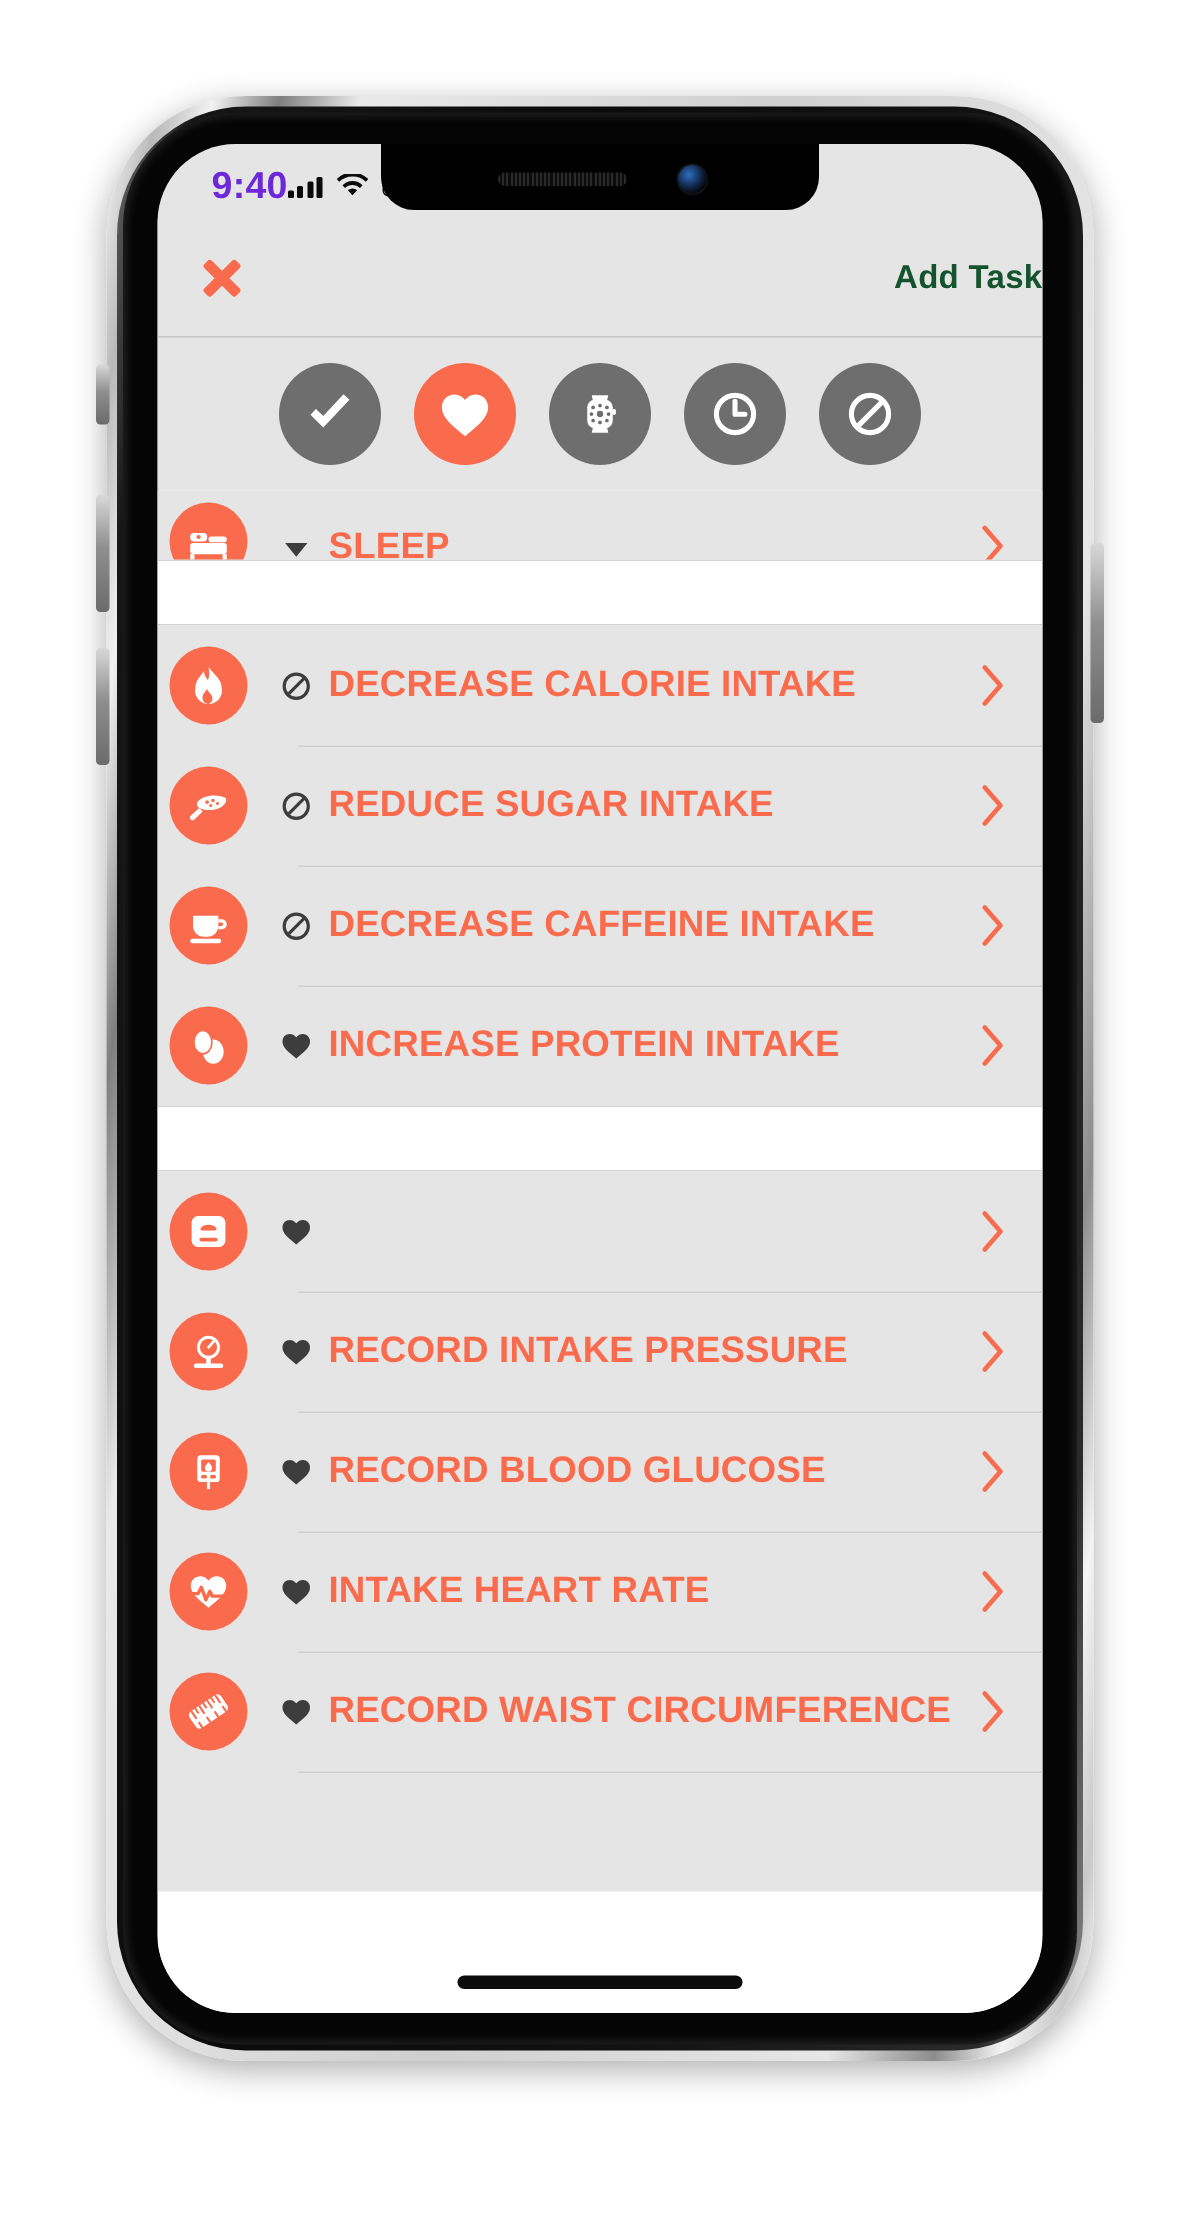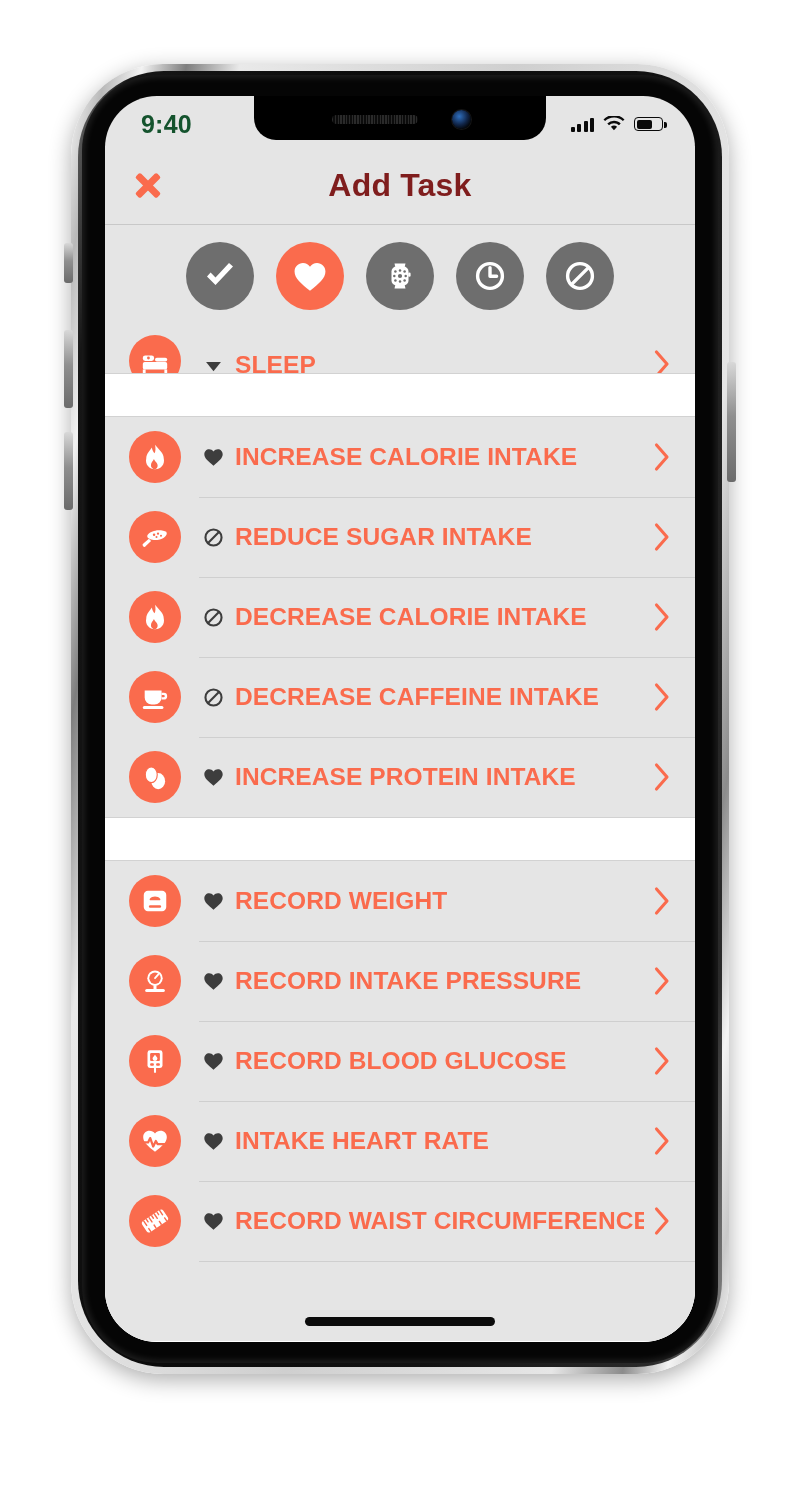--- a/index.html
+++ b/index.html
@@ -47,22 +47,22 @@
   }
   .notch .camera{
     position:absolute; left:198px; top:14px; width:19px; height:19px; border-radius:50%;
     background:radial-gradient(circle at 38% 34%, #2f6fbe 0%, #11264a 48%, #050a12 72%, #000 100%);
     box-shadow:0 0 0 1px #151515;
   }
 
   
   .statusbar{
     position:absolute; left:0; top:0; width:100%; height:50px; z-index:20;
-    display:flex; align-items:center; justify-content:space-between;
-    padding:6px 30px 0 30px; color:#14532d;
+    display:flex; align-items:center; justify-content:flex-start;
+    padding:6px 30px 0 30px; color:#6d28d9;
   }
   .status-time{ font-size:25px; font-weight:700; letter-spacing:.2px; padding-left:6px; }
   .status-right{ display:flex; align-items:center; gap:9px; padding-right:2px; }
   .sig{ display:flex; align-items:flex-end; gap:2.5px; height:15px; }
   .sig i{ display:block; width:4px; background:#0a0a0a; border-radius:1px; }
   .sig i:nth-child(1){height:5px;} .sig i:nth-child(2){height:8px;}
   .sig i:nth-child(3){height:11px;} .sig i:nth-child(4){height:14px;}
   .batt{ position:relative; width:29px; height:14px; border:1.6px solid #0a0a0a; border-radius:4px; }
   .batt::after{ content:""; position:absolute; right:-4.5px; top:4px; width:2.6px; height:6px;
                 background:#0a0a0a; border-radius:0 2px 2px 0; }
@@ -73,21 +73,21 @@
     position:absolute; left:0; top:50px; width:100%; height:79px; z-index:15;
     background:#e5e5e5; border-bottom:1.4px solid #c8c8c8;
     display:flex; align-items:center;
   }
   .nav-close{ position:absolute; left:26px; top:50%; transform:translateY(-50%);
               width:34px; height:34px; cursor:pointer; }
   .nav-close i{ position:absolute; left:2px; top:14px; width:30px; height:7px;
                 background:#fa6b4d; border-radius:2px; }
   .nav-close i:first-child{ transform:rotate(45deg); }
   .nav-close i:last-child{ transform:rotate(-45deg); }
-  .nav-title{ width:100%; text-align:center; color:#7f1d1d; font-size:32px; font-weight:700;
+  .nav-title{ width:100%; text-align:right; color:#14532d; font-size:22px; font-weight:700;
               letter-spacing:.2px; }
 
   
   .filterbar{
     position:absolute; left:0; top:129px; width:100%; height:102px; z-index:14;
     background:#e5e5e5; display:flex; align-items:center; justify-content:center; gap:22px;
   }
   .fchip{
     width:68px; height:68px; border-radius:50%; background:#6e6e6e; cursor:pointer;
     display:flex; align-items:center; justify-content:center; flex:0 0 auto;
@@ -98,21 +98,21 @@
   
   .list{
     position:absolute; left:0; top:231px; width:100%; bottom:0; z-index:10;
     background:#ffffff; overflow:hidden;
   }
   .group{ background:#e5e5e5; }
   .gap{ height:44px; background:#ffffff;
         border-top:1.4px solid #d2d2d2; border-bottom:1.4px solid #d2d2d2; }
 
   .row{ position:relative; display:flex; align-items:center; height:80px;
-        padding:0 24px 0 24px; cursor:pointer; }
+        padding:0 24px 0 8px; cursor:pointer; }
   .row + .row::before{ content:""; position:absolute; left:94px; right:0; top:0;
                        height:1.2px; background:#cfcfcf; }
   .row .ic{ width:52px; height:52px; border-radius:50%; background:#fa6b4d;
             flex:0 0 auto; display:flex; align-items:center; justify-content:center; }
   .row .ic svg{ display:block; }
   .row .mid{ flex:1 1 auto; display:flex; align-items:center; gap:11px;
              margin-left:22px; min-width:0; }
   .badge{ flex:0 0 auto; width:21px; height:21px; display:flex;
           align-items:center; justify-content:center; }
   .badge svg{ display:block; }
@@ -264,24 +264,25 @@
           <div class="row">
             <div class="ic">
               <svg width="28" height="28" viewBox="0 0 32 32">
                 <path d="M16 2c4.6 6 10 9.2 10 15.6A10 10 0 0 1 16 30 10 10 0 0 1 6 17.6C6 12.2 10 9 12.4 5.2c.4 3 1.6 5 3.2 6.6C16.8 9.4 16.8 5.6 16 2Z" fill="#fff"></path>
                 <path d="M16 30a4.6 4.6 0 0 1-4.6-5c0-2.8 2.4-4 3.4-6.6.6 1.8 1.8 2.6 2.8 4 .8 1.2 1.4 2 1.4 3.4A4.2 4.2 0 0 1 16 30Z" fill="#fa6b4d"></path>
               </svg>
             </div>
             <div class="mid">
               <span class="badge">
                 <svg width="21" height="21" viewBox="0 0 24 24">
-                  <path d="M12 21.3C5.8 16.2 1.5 12.9 1.5 8.4 1.5 5.1 4 2.7 7 2.7c1.9 0 3.7.9 5 2.5 1.3-1.6 3.1-2.5 5-2.5 3 0 5.5 2.4 5.5 5.7 0 4.5-4.3 7.8-10.5 12.9Z" fill="#3d3d3d"></path>
-                </svg>
-              </span>
-              <span class="label">INCREASE CALORIE INTAKE</span>
+                  <circle cx="12" cy="12" r="9.2" fill="none" stroke="#3d3d3d" stroke-width="2.4"></circle>
+                  <line x1="5.8" y1="18.2" x2="18.2" y2="5.8" stroke="#3d3d3d" stroke-width="2.4" stroke-linecap="round"></line>
+                </svg>
+              </span>
+              <span class="label">DECREASE CALORIE INTAKE</span>
             </div>
             <div class="chev">
               <svg width="17" height="30" viewBox="0 0 17 30">
                 <path d="M2.5 3 L13 15 L2.5 27" fill="none" stroke="#fa6b4d" stroke-width="3.1" stroke-linecap="round" stroke-linejoin="round"></path>
               </svg>
             </div>
           </div>
           <div class="row">
             <div class="ic">
               <svg width="30" height="30" viewBox="0 0 32 32">
@@ -305,42 +306,20 @@
               <span class="label">REDUCE SUGAR INTAKE</span>
             </div>
             <div class="chev">
               <svg width="17" height="30" viewBox="0 0 17 30">
                 <path d="M2.5 3 L13 15 L2.5 27" fill="none" stroke="#fa6b4d" stroke-width="3.1" stroke-linecap="round" stroke-linejoin="round"></path>
               </svg>
             </div>
           </div>
           <div class="row">
             <div class="ic">
-              <svg width="28" height="28" viewBox="0 0 32 32">
-                <path d="M16 2c4.6 6 10 9.2 10 15.6A10 10 0 0 1 16 30 10 10 0 0 1 6 17.6C6 12.2 10 9 12.4 5.2c.4 3 1.6 5 3.2 6.6C16.8 9.4 16.8 5.6 16 2Z" fill="#fff"></path>
-                <path d="M16 30a4.6 4.6 0 0 1-4.6-5c0-2.8 2.4-4 3.4-6.6.6 1.8 1.8 2.6 2.8 4 .8 1.2 1.4 2 1.4 3.4A4.2 4.2 0 0 1 16 30Z" fill="#fa6b4d"></path>
-              </svg>
-            </div>
-            <div class="mid">
-              <span class="badge">
-                <svg width="21" height="21" viewBox="0 0 24 24">
-                  <circle cx="12" cy="12" r="9.2" fill="none" stroke="#3d3d3d" stroke-width="2.4"></circle>
-                  <line x1="5.8" y1="18.2" x2="18.2" y2="5.8" stroke="#3d3d3d" stroke-width="2.4" stroke-linecap="round"></line>
-                </svg>
-              </span>
-              <span class="label">DECREASE CALORIE INTAKE</span>
-            </div>
-            <div class="chev">
-              <svg width="17" height="30" viewBox="0 0 17 30">
-                <path d="M2.5 3 L13 15 L2.5 27" fill="none" stroke="#fa6b4d" stroke-width="3.1" stroke-linecap="round" stroke-linejoin="round"></path>
-              </svg>
-            </div>
-          </div>
-          <div class="row">
-            <div class="ic">
               <svg width="30" height="30" viewBox="0 0 32 32">
                 <path d="M5 9h18v7.5A7.5 7.5 0 0 1 15.5 24h-3A7.5 7.5 0 0 1 5 16.5Z" fill="#fff"></path>
                 <path d="M23 11.5h2.4a3.6 3.6 0 0 1 0 7.2H23v-2.4h2.2a1.2 1.2 0 0 0 0-2.4H23Z" fill="#fff"></path>
                 <rect x="3" y="25.5" width="22" height="3.2" rx="1.6" fill="#fff"></rect>
               </svg>
             </div>
             <div class="mid">
               <span class="badge">
                 <svg width="21" height="21" viewBox="0 0 24 24">
                   <circle cx="12" cy="12" r="9.2" fill="none" stroke="#3d3d3d" stroke-width="2.4"></circle>
@@ -388,21 +367,20 @@
                 <path d="M10.5 13.5c2.4-3 8.6-3 11 0 .6.8 0 1.8-1 1.8H11.5c-1 0-1.6-1-1-1.8Z" fill="#fa6b4d"></path>
                 <rect x="9.5" y="20.5" width="13" height="2.6" rx="1.3" fill="#fa6b4d"></rect>
               </svg>
             </div>
             <div class="mid">
               <span class="badge">
                 <svg width="21" height="21" viewBox="0 0 24 24">
                   <path d="M12 21.3C5.8 16.2 1.5 12.9 1.5 8.4 1.5 5.1 4 2.7 7 2.7c1.9 0 3.7.9 5 2.5 1.3-1.6 3.1-2.5 5-2.5 3 0 5.5 2.4 5.5 5.7 0 4.5-4.3 7.8-10.5 12.9Z" fill="#3d3d3d"></path>
                 </svg>
               </span>
-              <span class="label">RECORD WEIGHT</span>
             </div>
             <div class="chev">
               <svg width="17" height="30" viewBox="0 0 17 30">
                 <path d="M2.5 3 L13 15 L2.5 27" fill="none" stroke="#fa6b4d" stroke-width="3.1" stroke-linecap="round" stroke-linejoin="round"></path>
               </svg>
             </div>
           </div>
           <div class="row">
             <div class="ic">
               <svg width="30" height="30" viewBox="0 0 32 32">

